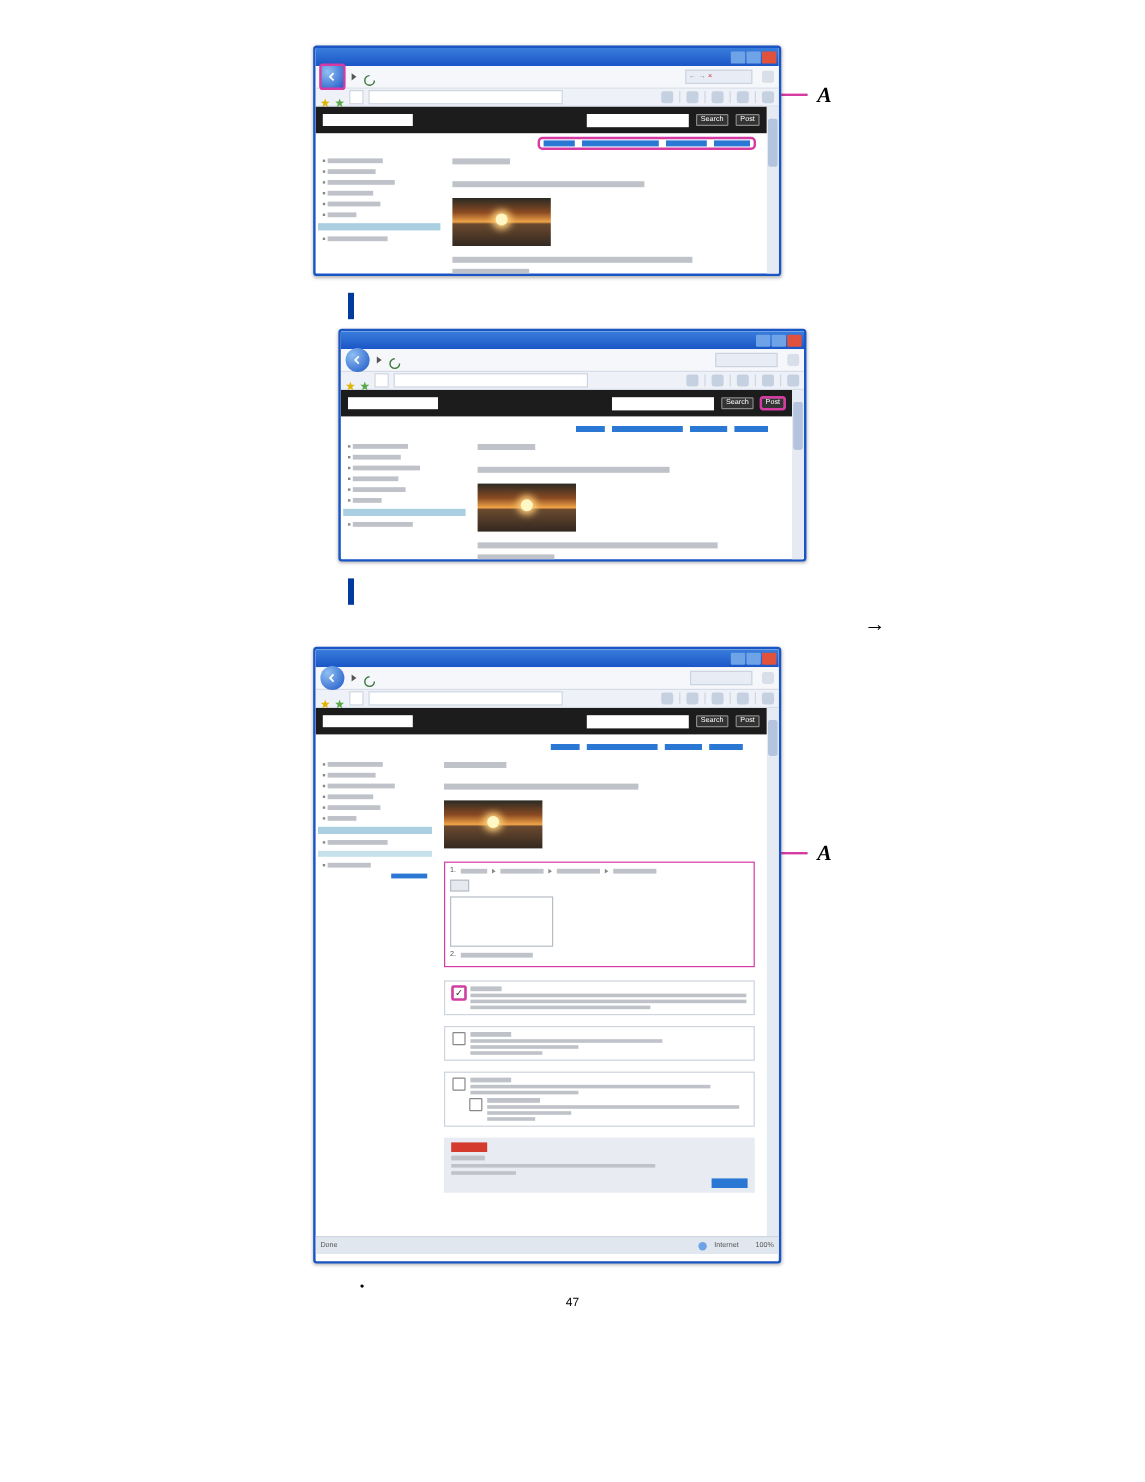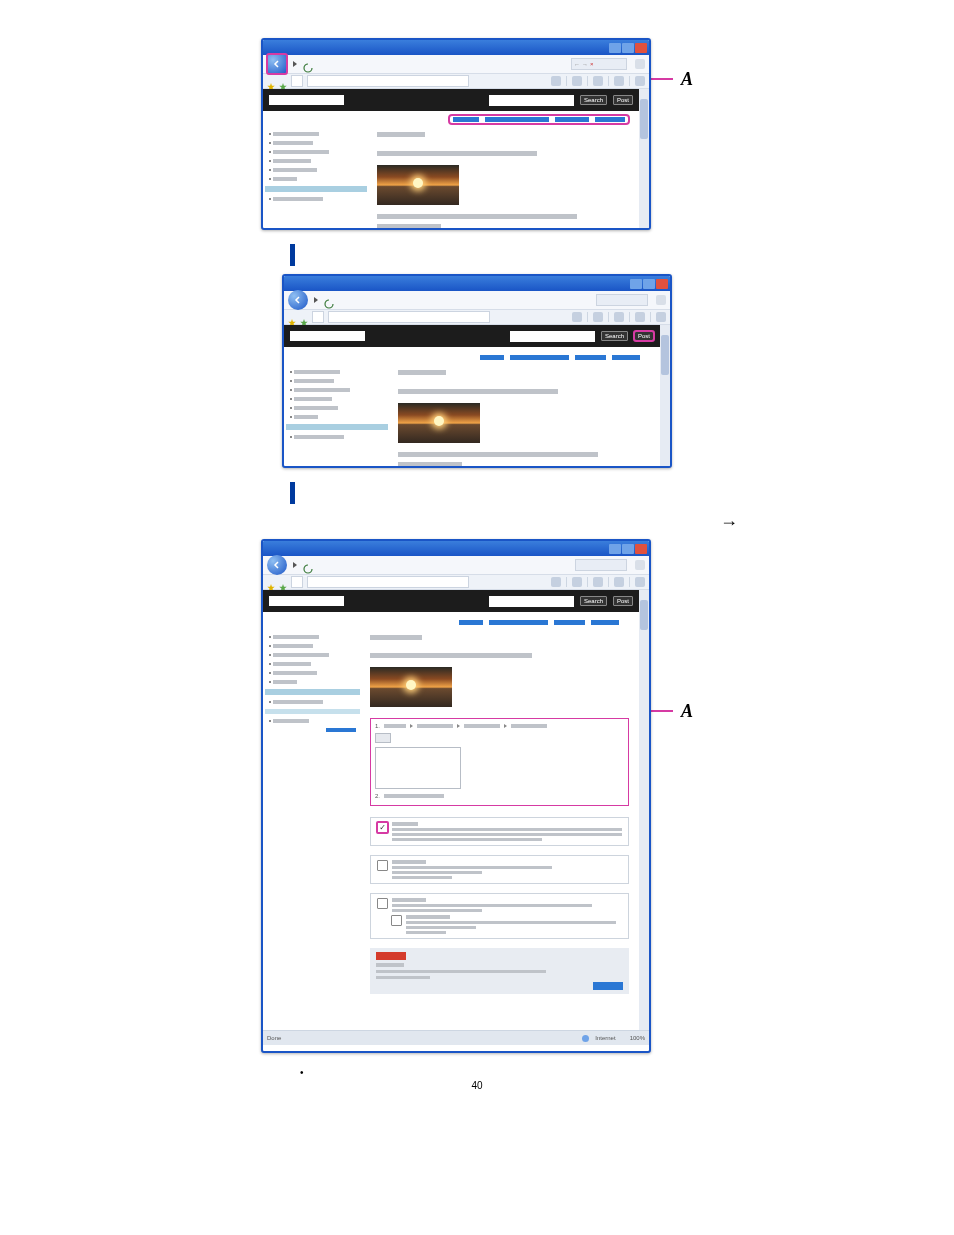--- a/index.html
+++ b/index.html
@@ -501,15 +501,15 @@
         </div>
       </div>
       <div class="callout-a" style="margin-top:-170px;">
         <div class="callout-line"></div>
         <span class="a-label">A</span>
       </div>
     </div>
   </div>
 
   <div class="body-bullet">•</div>
-  <div class="page-num">40</div>
+  <div class="page-num">47</div>
 
 </div>
 
 </body></html>

